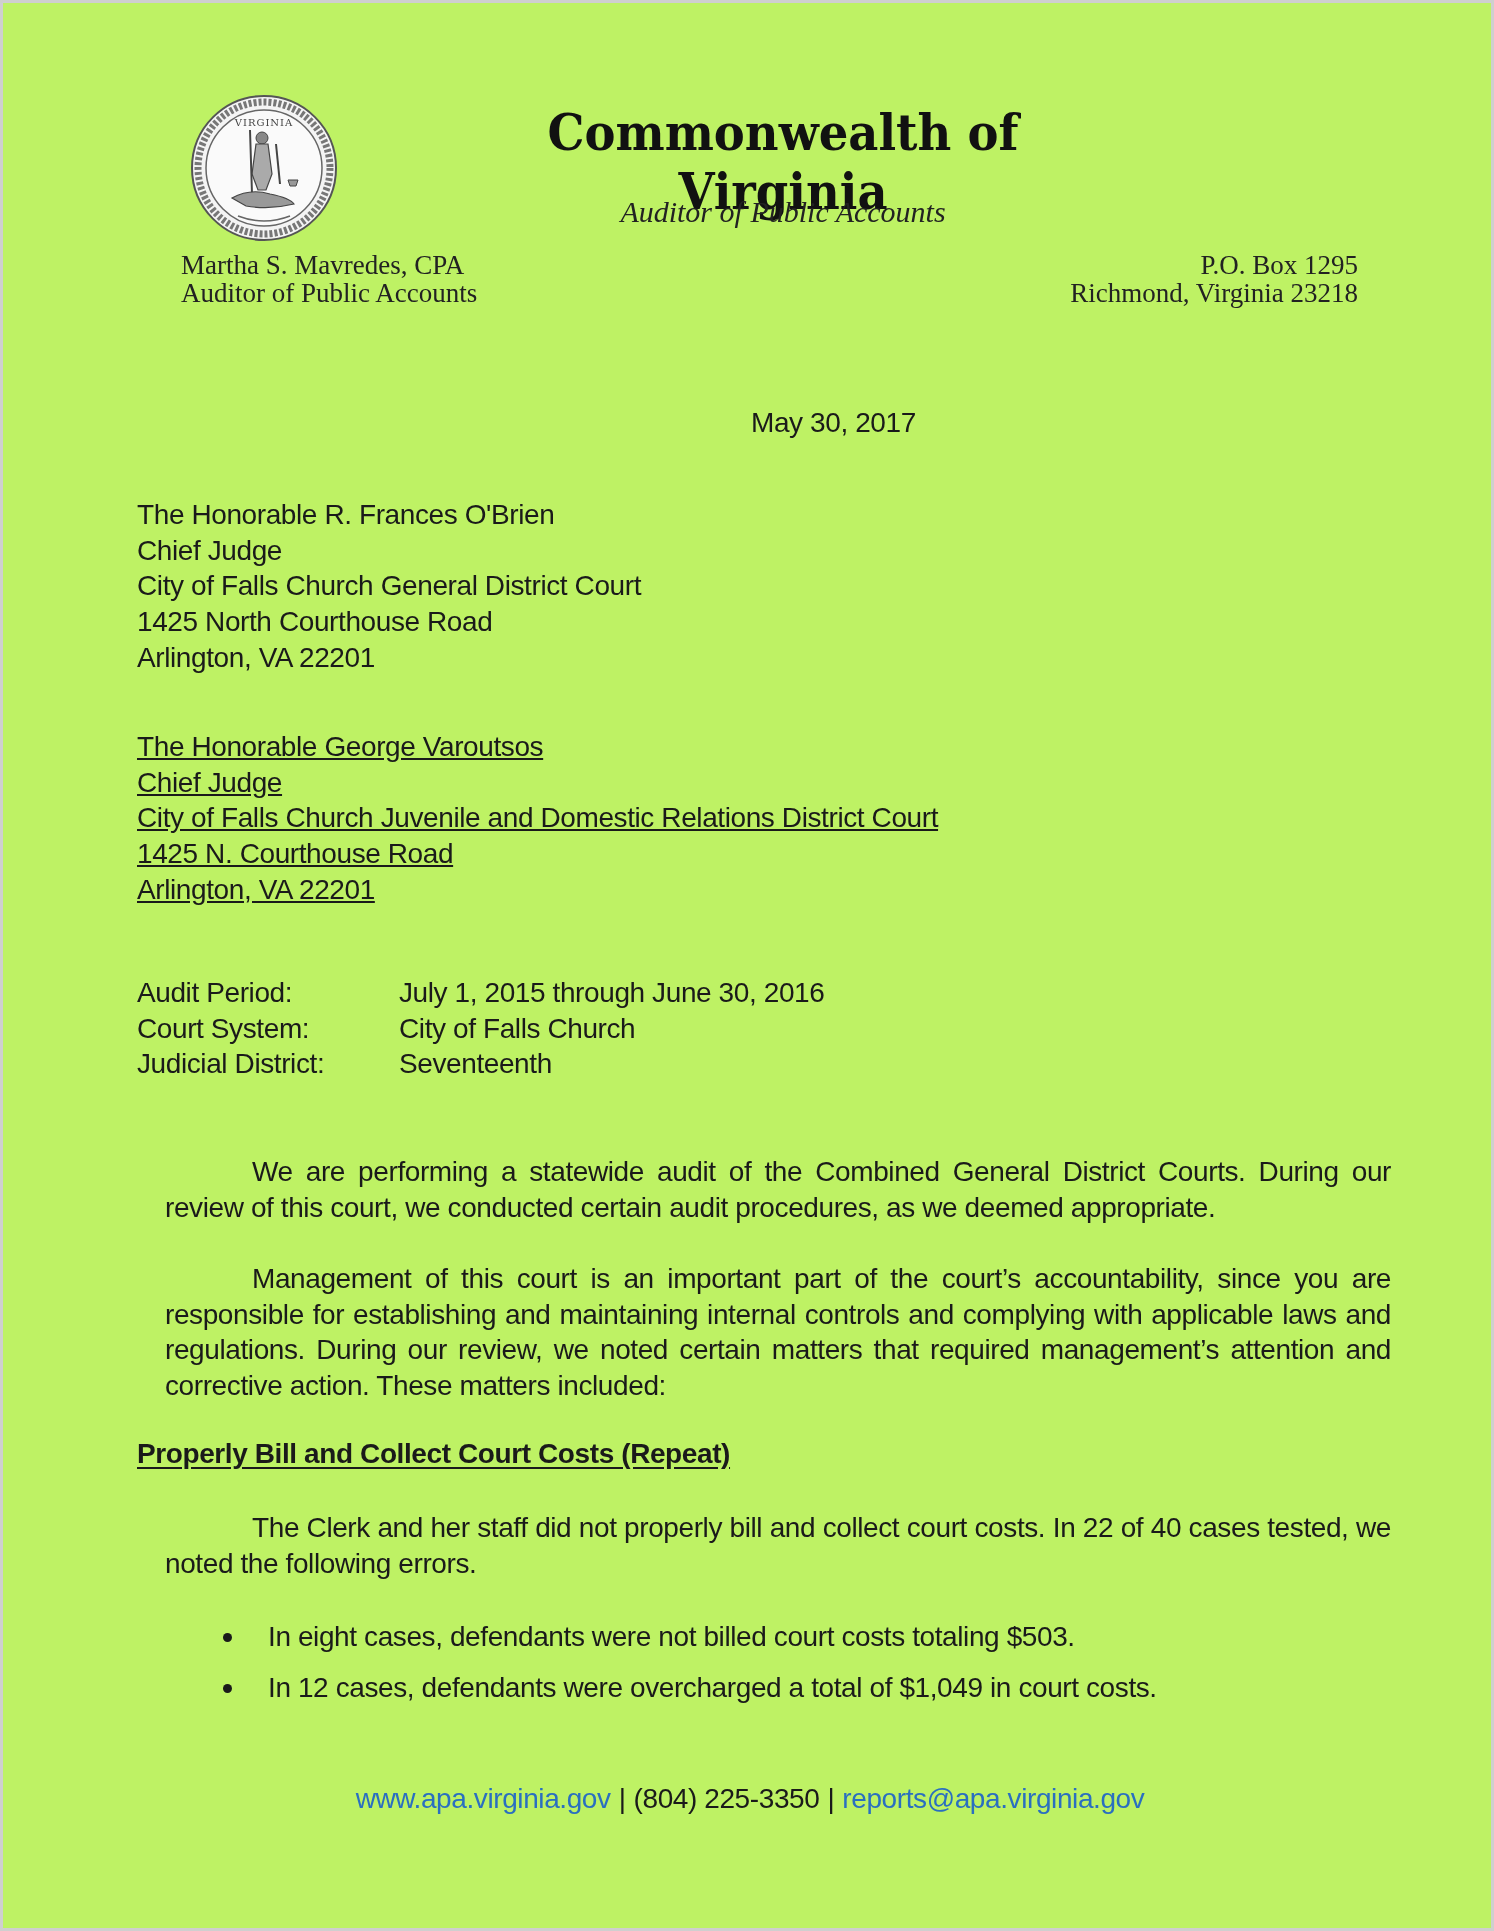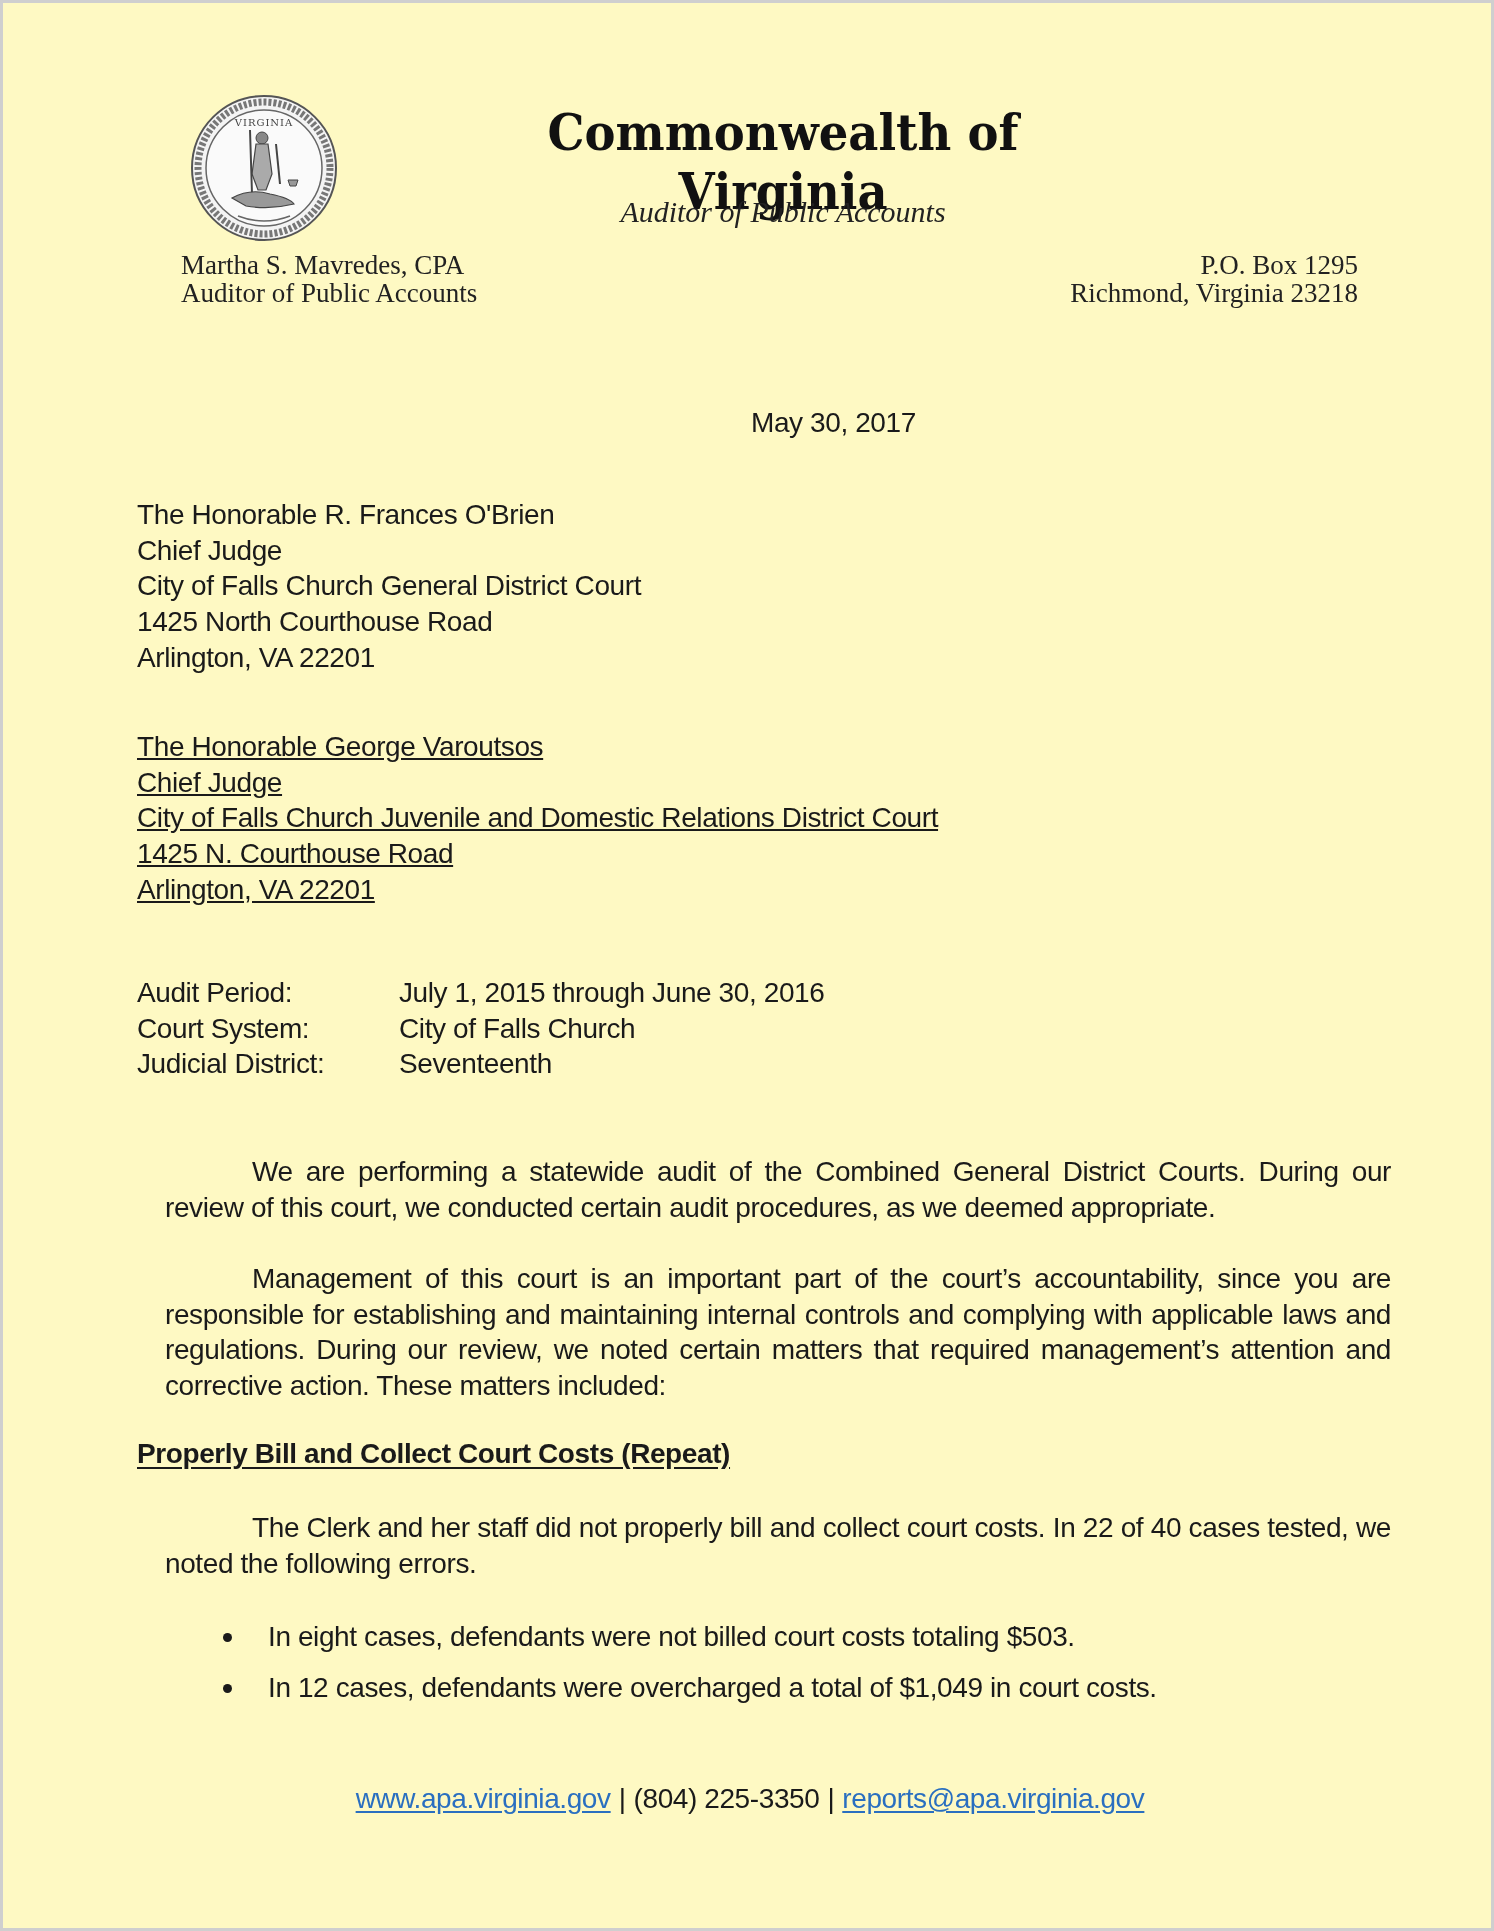--- a/index.html
+++ b/index.html
@@ -1,17 +1,17 @@
 <!DOCTYPE html>
 <html><head>
 <meta charset="utf-8">
 <style>
   html, body { margin:0; padding:0; }
   body { width:1494px; height:1931px; background:#ffffff; position:relative; overflow:hidden; }
-  .page { position:absolute; left:0; top:0; width:1488px; height:1925px; border:3px solid #cfcfcf; background:#fef9c3; }
+  .page { position:absolute; left:0; top:0; width:1488px; height:1925px; border:3px solid #cfcfcf; background:#bef264; }
   .serif { font-family:"Liberation Serif", "DejaVu Serif", serif; }
   .abs { position:absolute; }
   .seal { position:absolute; left:187px; top:91px; width:148px; height:148px; }
   .title { left:440px; top:100px; width:680px; text-align:center; font-family:"DejaVu Serif", "Liberation Serif", serif; font-weight:bold; font-size:50px; color:#111; letter-spacing:0px; transform:scaleX(0.93); transform-origin:center; }
   .subtitle { left:440px; top:192px; width:680px; text-align:center; font-style:italic; font-size:30px; color:#222; }
   .addr { font-size:27px; color:#222; line-height:28px; }
   .addr-left { left:178px; top:248px; }
   .addr-right { right:133px; top:248px; text-align:right; }
   .body-text { font-family:"Liberation Sans", "DejaVu Sans", sans-serif; font-size:28px; color:#1a1a1a; letter-spacing:-0.4px; }
   .date { left:748px; top:404px; }
@@ -25,21 +25,21 @@
   .para .indent { display:inline-block; width:87px; }
   .p1 { top:1151px; }
   .p2 { top:1258px; }
   .heading { left:134px; top:1435px; font-weight:bold; text-decoration:underline; text-underline-offset:4px; }
   .p3 { top:1507px; }
   .bullets { left:220px; top:1616px; }
   .bullet { position:relative; height:51px; line-height:35.7px; }
   .bullet .dot { position:absolute; left:0; top:14px; width:9px; height:9px; border-radius:50%; background:#1a1a1a; }
   .bullet .btext { position:absolute; left:45px; top:0; white-space:nowrap; }
   .footer { left:0; width:1494px; top:1780px; text-align:center; }
-  .footer a { color:#2a6fc0; text-decoration:underline; text-underline-offset:3px;margin-top:31px; }
+  .footer a { color:#2a6fc0; text-underline-offset:3px;margin-top:31px; }
   .footer .sep { color:#1a1a1a; margin:0 8px; }
 </style>
 </head>
 <body>
 
 <div class="page">
 
   <svg class="seal" viewBox="0 0 148 148">
     <circle cx="74" cy="74" r="72" fill="#f4f4f4" stroke="#555" stroke-width="2"></circle>
     <circle cx="74" cy="74" r="66" fill="none" stroke="#777" stroke-width="7" stroke-dasharray="3 2"></circle>

